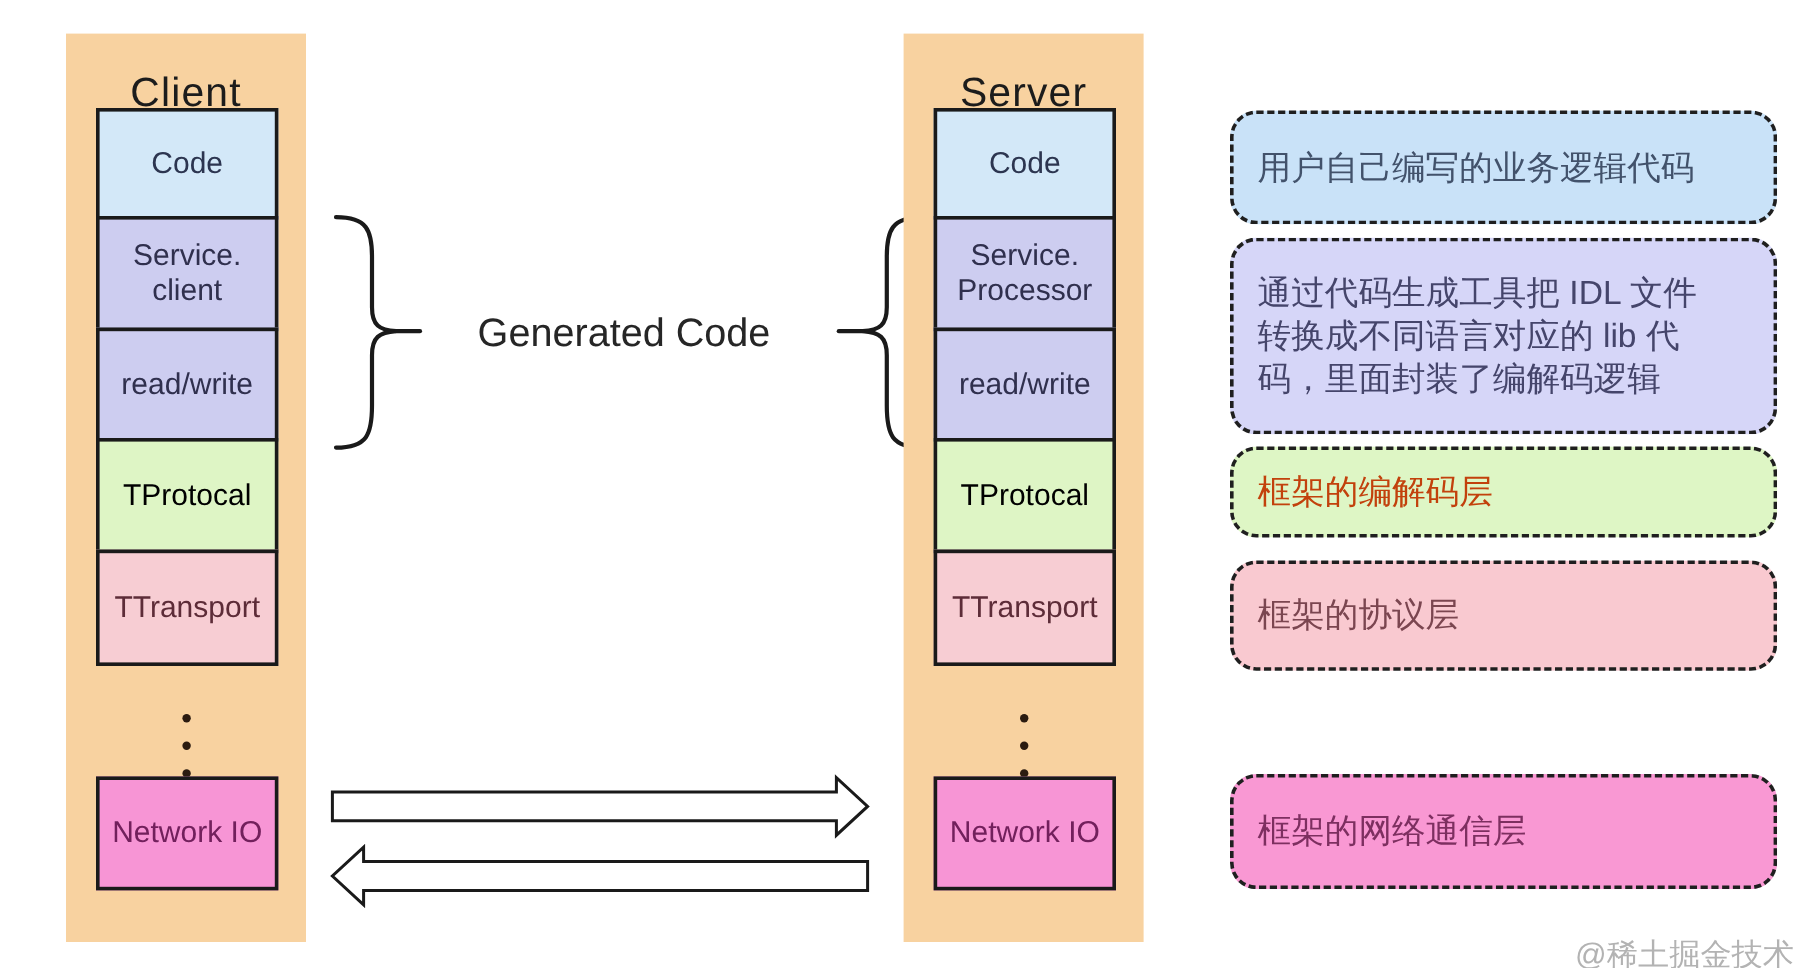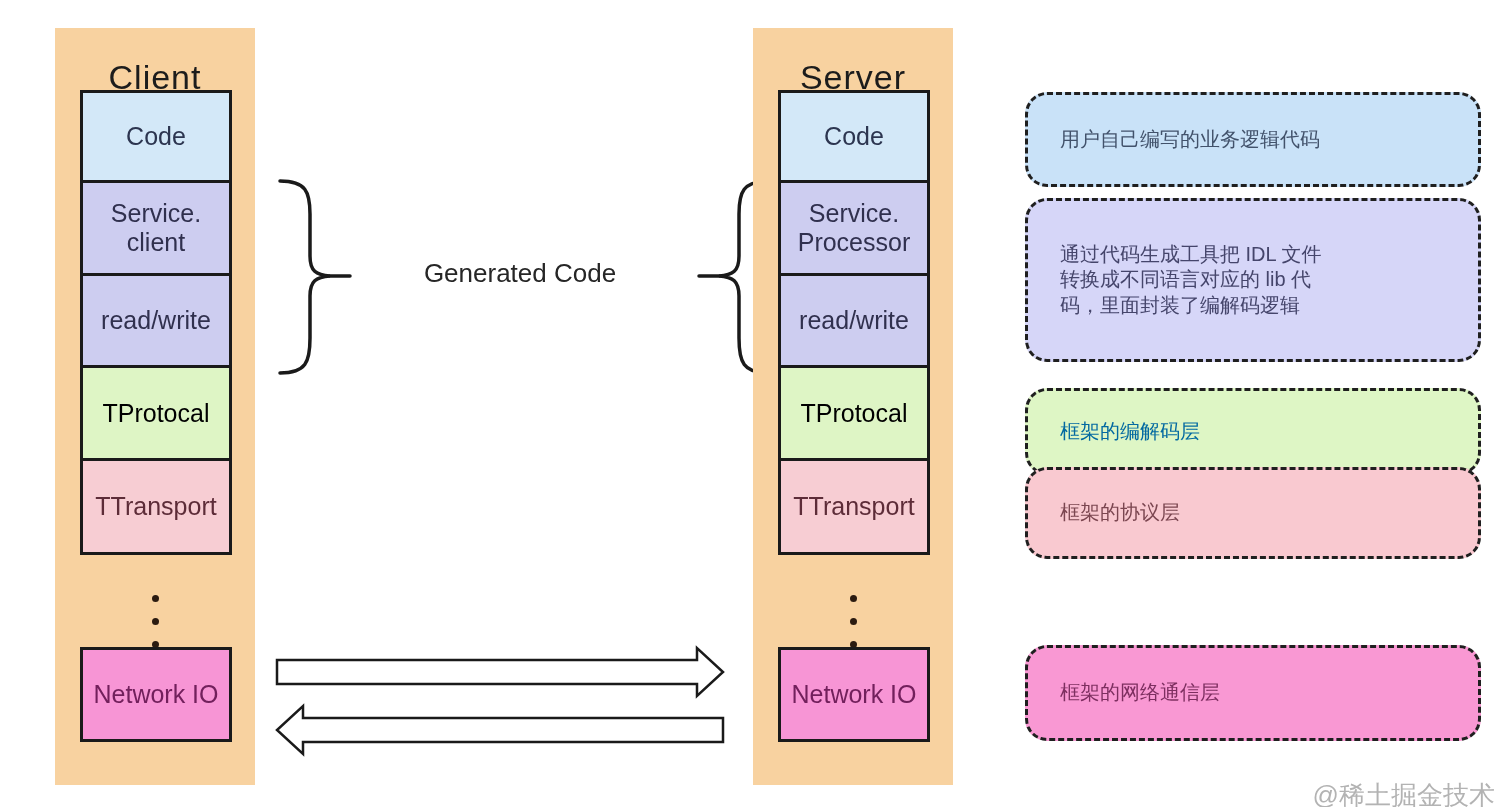--- a/index.html
+++ b/index.html
@@ -29,33 +29,33 @@
   .dots{position:absolute;top:551px;left:0;width:100%;}
   .dots i{
     display:block;width:7px;height:7px;border-radius:50%;
     background:#2b1b10;margin:16px auto 0 auto;
   }
   .brace{position:absolute;top:178px;width:85px;height:198px;}
   .brace-left{left:272px;}
   .brace-right{left:692px;}
   .gen-label{
     position:absolute;left:358px;top:258px;width:324px;text-align:center;
-    font-size:26px;color:#262626;
+    font-size:33px;color:#262626;
   }
   .arrows{position:absolute;left:275px;top:645px;width:452px;height:112px;}
   .ann{
     position:absolute;left:1025px;width:456px;box-sizing:border-box;
     border:3px dashed #1f1f1f;border-radius:22px;
     display:flex;align-items:center;
-    padding-left:32px;padding-right:18px;
-    font-size:20px;white-space:pre-line;line-height:1.28;
+    padding-left:20px;padding-right:18px;
+    font-size:28px;white-space:pre-line;line-height:1.28;
   }
   .ann-1{top:92px;height:95px;background:#c9e2f8;color:#42526b;}
   .ann-2{top:198px;height:164px;background:#d6d6f8;color:#45456b;}
-  .ann-3{top:388px;height:87px;background:#def6c5;color:#0369a1;}
+  .ann-3{top:372px;height:76px;background:#def6c5;color:#c2410c;}
   .ann-4{top:467px;height:92px;background:#f9c9d0;color:#7b4650;}
   .ann-5{top:645px;height:96px;background:#f998d3;color:#7d2f60;}
   .watermark{
     position:absolute;left:1305px;top:778px;width:190px;text-align:right;
     font-size:26px;color:#b3b3b3;
   }
 </style>
 </head>
 <body>
 

